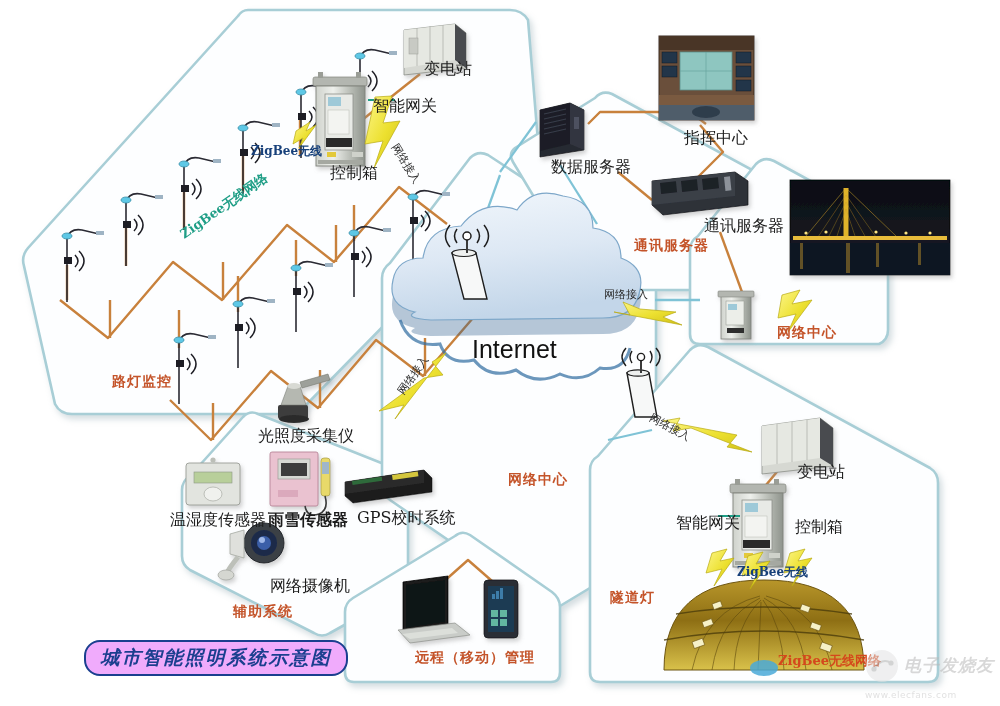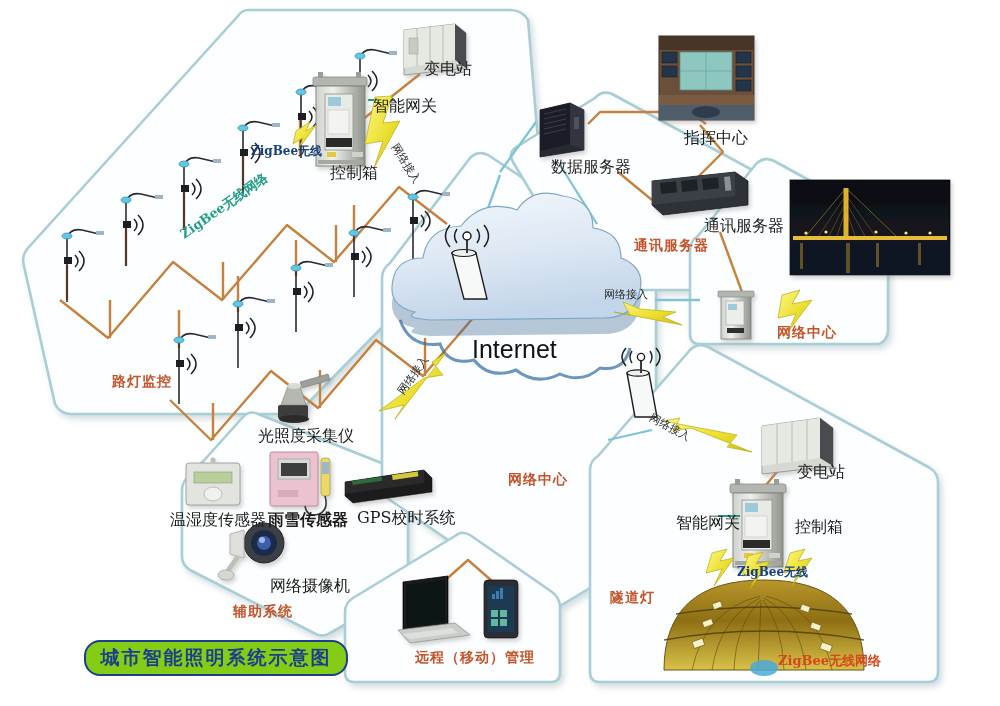--- a/index.html
+++ b/index.html
@@ -9,22 +9,22 @@
   #stage svg.layer{position:absolute;left:0;top:0;width:1000px;height:706px;}
   .lbl{position:absolute;white-space:nowrap;line-height:1;}
   .sect-label{color:#c4542a;font-weight:bold;font-size:14px;letter-spacing:1px;}
   .dev-label{color:#1c1c1c;font-size:16px;font-family:"DejaVu Serif","Liberation Serif",serif;}
   .zig-label{color:#17407a;font-size:12px;font-weight:bold;font-family:"DejaVu Serif","Liberation Serif",serif;}
   .zig-teal{color:#1f9e86;font-size:13px;font-weight:bold;font-family:"DejaVu Serif","Liberation Serif",serif;}
   .zig-orange{color:#d4481c;font-size:13px;font-weight:bold;font-family:"DejaVu Serif","Liberation Serif",serif;}
   .net-label{color:#2b2b2b;font-size:11px;font-family:"DejaVu Serif","Liberation Serif",serif;}
   .internet-label{color:#111;font-size:25px;font-family:"Liberation Sans",sans-serif;}
   #title-box{position:absolute;left:84px;top:640px;width:260px;height:32px;
-    border:2px solid #1b3f8f;border-radius:16px;background:#84cc16;
-    display:flex;align-items:center;justify-content:center;}
+    border:2px solid #1b3f8f;border-radius:16px;background:#f0abfc;
+    display:flex;align-items:center;justify-content:center;font-style:italic;}
   #title-text{color:#1b3f8f;font-size:19px;font-weight:bold;letter-spacing:2px;}
   .wm{position:absolute;right:6px;bottom:4px;opacity:.55;}
   .wm-cn{color:#b9b9b9;font-size:17px;font-weight:bold;letter-spacing:1px;font-style:italic;}
   .wm-url{color:#c9c9c9;font-size:9px;letter-spacing:.5px;}
 </style>
 </head>
 <body>
 
 <div id="stage">
 
@@ -500,14 +500,24 @@
 
   <div class="lbl net-label" style="left:399px;top:142px;transform:rotate(58deg);transform-origin:0 0;">网络接入</div>
   <div class="lbl net-label" style="left:396px;top:390px;transform:rotate(-55deg);transform-origin:0 0;">网络接入</div>
   <div class="lbl net-label" style="left:604px;top:289px;">网络接入</div>
   <div class="lbl net-label" style="left:653px;top:412px;transform:rotate(28deg);transform-origin:0 0;">网络接入</div>
 
   <div id="title-box">
     <span id="title-text">城市智能照明系统示意图</span>
   </div>
 
+  <div class="wm">
+    <svg width="34" height="34" viewBox="0 0 34 34" style="vertical-align:middle">
+      <circle cx="17" cy="17" r="16" fill="#e4e4e4"></circle>
+      <path d="M9 20 Q17 8 26 14" fill="none" stroke="#b0b0b0" stroke-width="2"></path>
+      <circle cx="9" cy="20" r="2.6" fill="#b0b0b0"></circle>
+        <circle cx="26" cy="14" r="2.6" fill="#b0b0b0"></circle>
+    </svg>
+    <span class="wm-cn">电子发烧友</span><br>
+    <span class="wm-url">www.elecfans.com</span>
+  </div>
 
 </div>
 
 </body></html>

